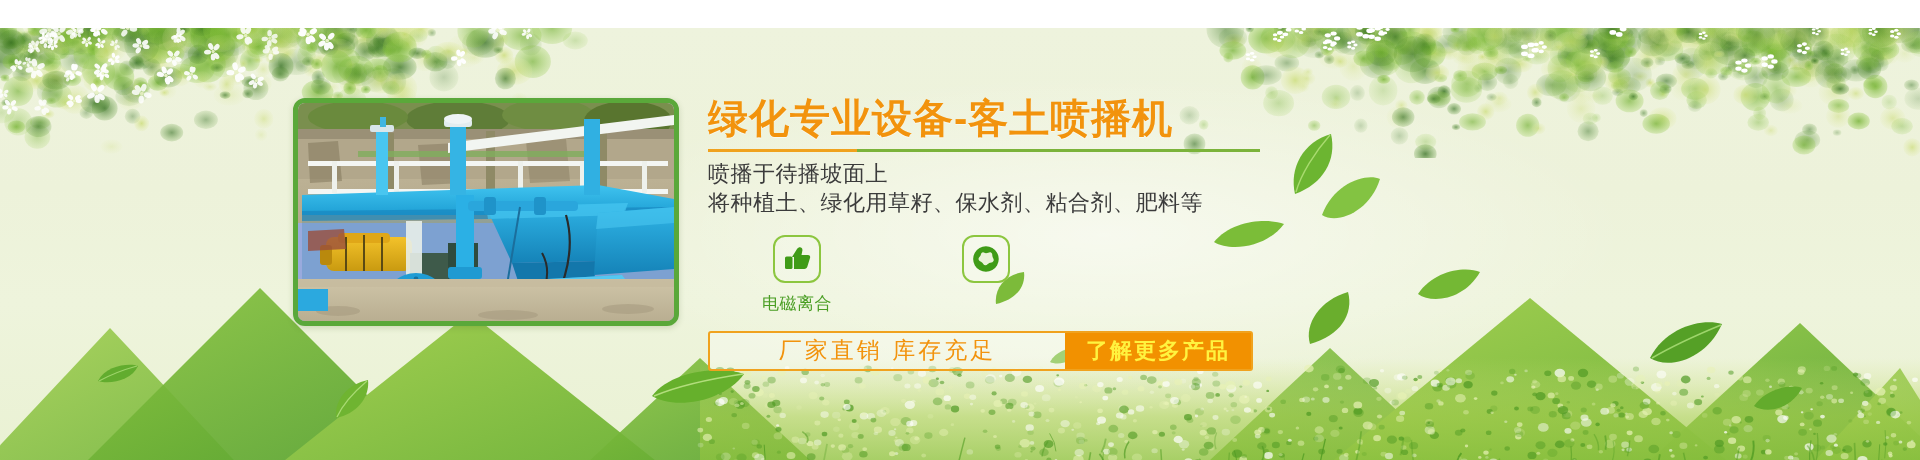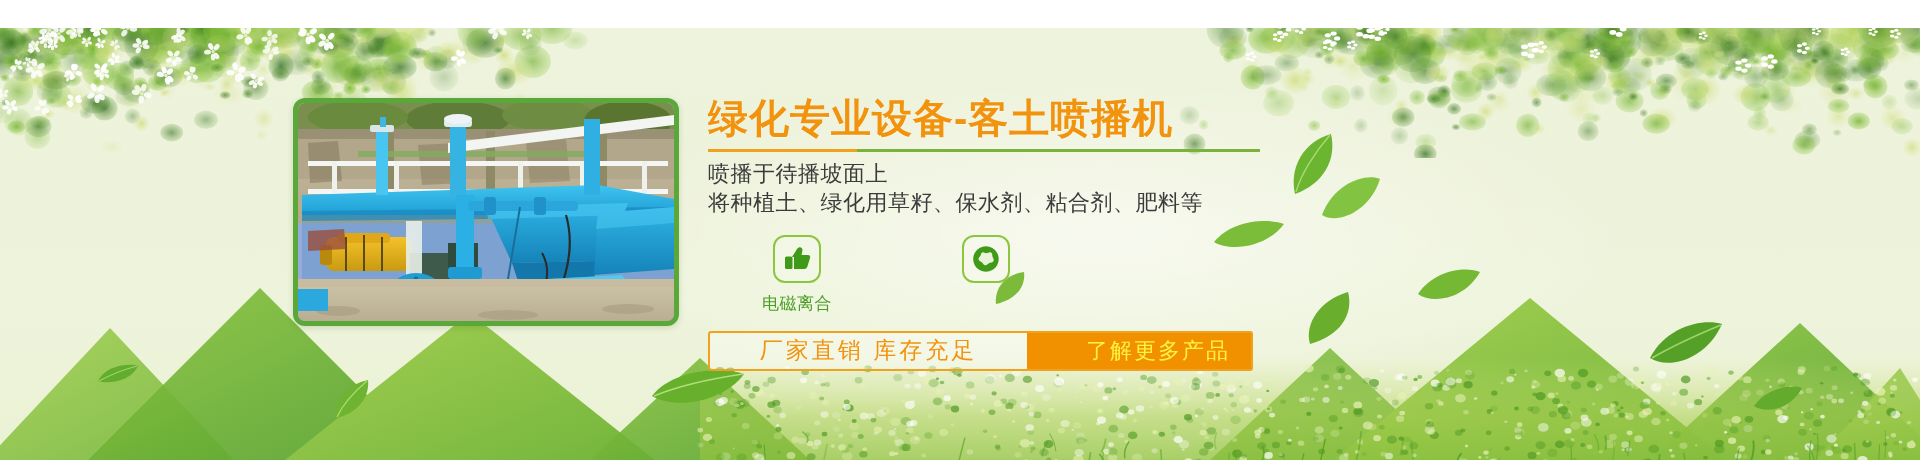--- a/index.html
+++ b/index.html
@@ -72,23 +72,22 @@
     border:2px solid #f0a21e;border-radius:3px;width:545px;height:40px;
     box-sizing:border-box;background:rgba(255,255,255,.30);
   }
   .cta-text{
     flex:1;display:flex;align-items:center;justify-content:center;
     font-size:23px;color:#f2930d;letter-spacing:3px;white-space:nowrap;
   }
   .cta-btn{
     width:186px;background:#f29100;color:#fff33f;
     display:flex;align-items:center;justify-content:center;
-    font-size:22px;font-weight:normal;letter-spacing:2px;white-space:nowrap;
+    font-size:22px;font-weight:bold;letter-spacing:2px;white-space:nowrap;
     cursor:pointer;
-    padding-left:38px;
   }
 </style>
 </head>
 <body>
 
 <div id="banner">
 
   <div class="glow"></div>
 
   <div class="canopy">

